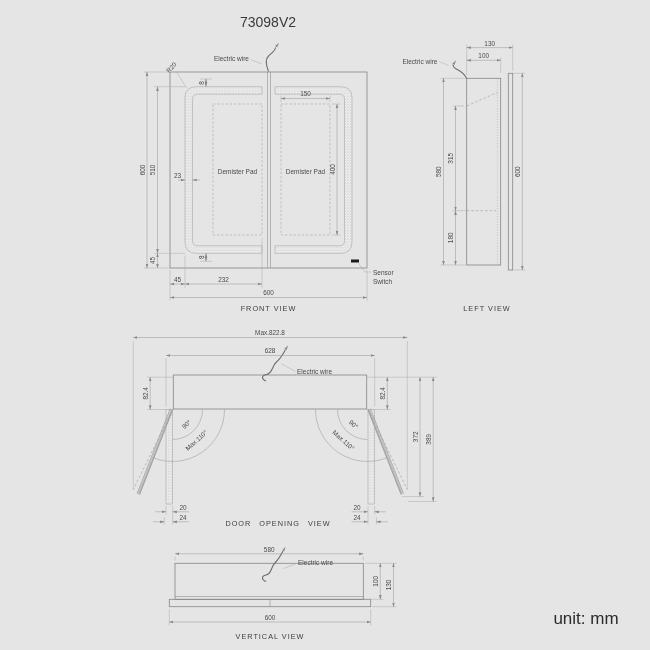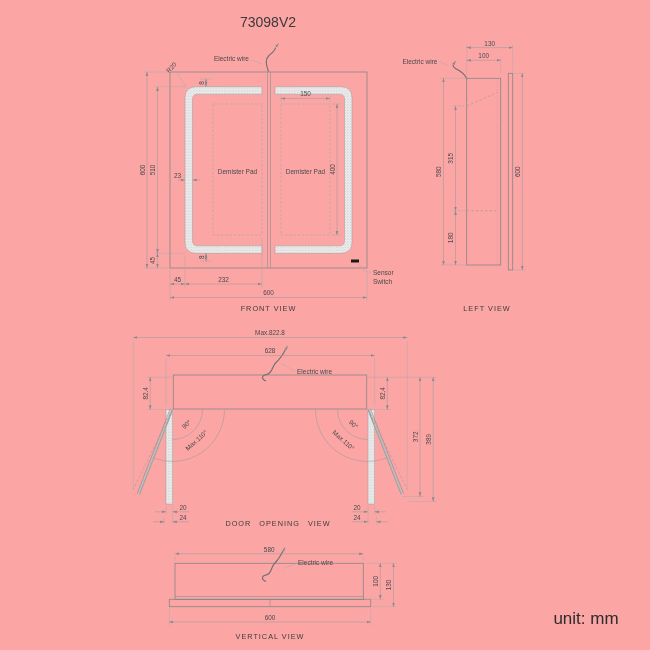--- a/index.html
+++ b/index.html
@@ -1,16 +1,16 @@
 <!DOCTYPE html>
 <html><head>
 <meta charset="utf-8">
 <style>
   html,body{margin:0;padding:0;background:#ffffff;}
-  .canvas{width:650px;height:650px;position:relative;background:#fca5a5;font-family:"Liberation Sans",sans-serif;}
+  .canvas{width:650px;height:650px;position:relative;background:#e5e5e5;font-family:"Liberation Sans",sans-serif;}
   svg text{font-family:"Liberation Sans",sans-serif;fill:#3d3d3d;}
   .t-title{font-size:14px;fill:#3a3a3a;}
   .dim{font-size:6.4px;fill:#4a4a4a;}
   .ann{font-size:6.5px;fill:#4a4a4a;}
   .view-label{font-size:7.3px;letter-spacing:1px;fill:#3c3c3c;}
   .wsp{word-spacing:5px;}
   .unit{font-size:17px;fill:#2c2c2c;}
   .geo{stroke:#868686;stroke-width:.8;fill:none;}
   .geo2{stroke:#8e8e8e;stroke-width:.6;fill:none;}
   .band{stroke:#9a9a9a;stroke-width:.5;}

